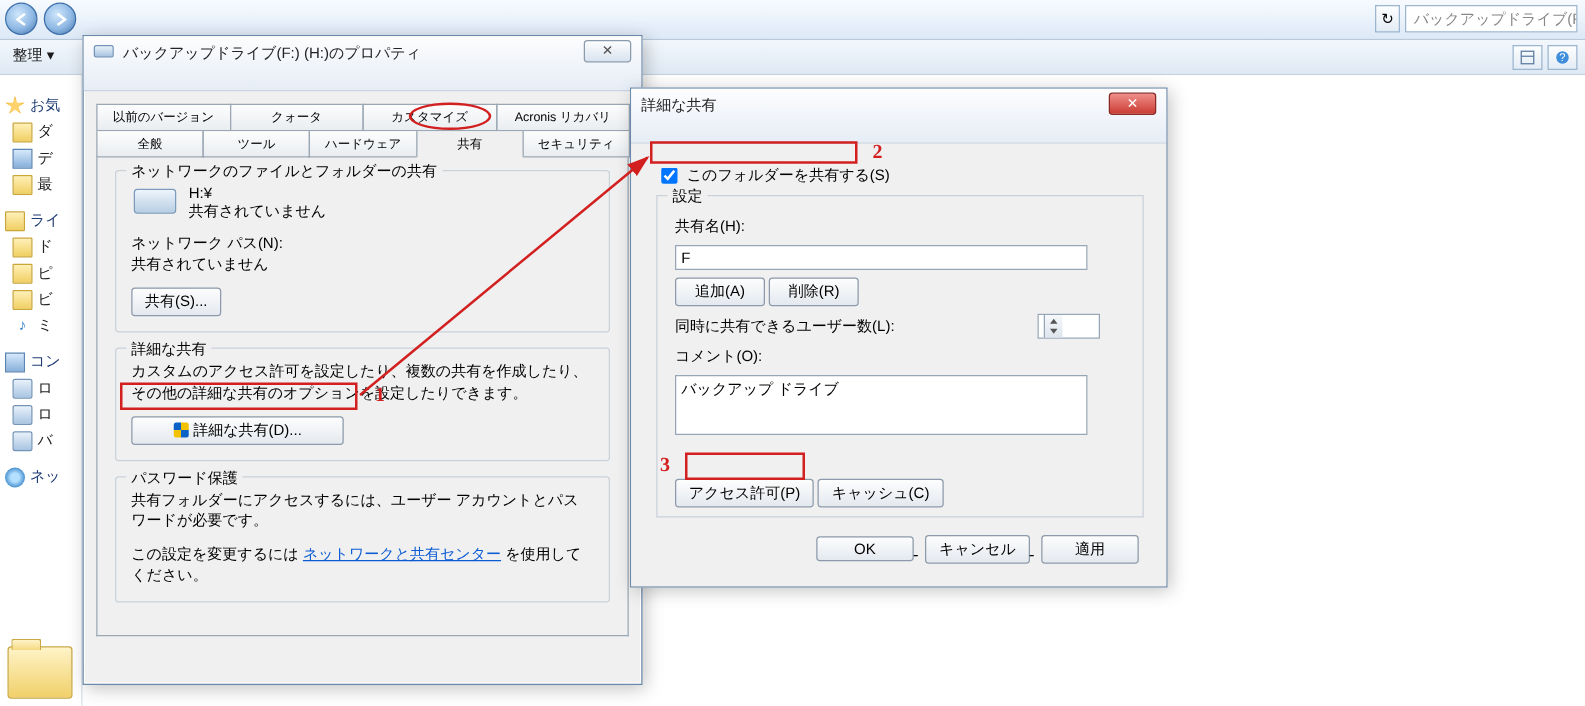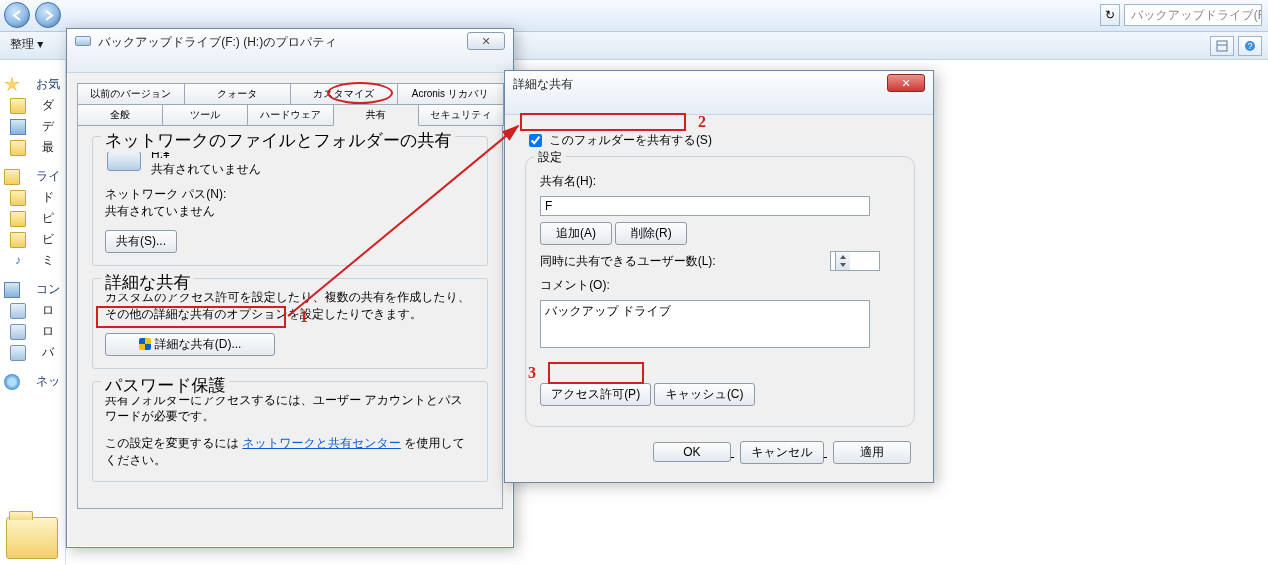--- a/index.html
+++ b/index.html
@@ -24,21 +24,21 @@
   .toolbar{ position:absolute; left:0; top:32px; right:0; height:28px;
     background:linear-gradient(#f2f7fc,#dfe9f4); border-bottom:1px solid #c3d2e1; }
   .toolbar .tb-btn{ display:inline-block; padding:4px 10px; color:#1a1a1a;}
   .view-gear{ position:absolute; right:6px; top:4px; display:flex; gap:4px;}
   .mini-btn{ width:24px; height:20px; border:1px solid #9db6cf;
     background:linear-gradient(#fdfefe,#e3ecf5); display:flex; align-items:center; justify-content:center;}
 
   
   .sidebar{ position:absolute; left:0; top:60px; width:66px; bottom:0;
     background:#fff; border-right:1px solid #d8e1ec; padding-top:6px;}
-  .sb-item{ display:flex; align-items:center; gap:16px; padding:2px 4px 2px 10px;
+  .sb-item{ display:flex; align-items:center; gap:4px; padding:2px 4px 2px 10px;
     white-space:nowrap; overflow:hidden; color:#222;}
   .sb-item.head{ padding-left:4px; color:#1f3b73; margin-top:8px;}
   .sb-ico{ width:16px; height:16px; flex:0 0 16px; }
   .ico-star{ background:radial-gradient(circle,#ffd36b 40%,#e6a318 70%); clip-path:polygon(50% 0,61% 35%,98% 35%,68% 57%,79% 91%,50% 70%,21% 91%,32% 57%,2% 35%,39% 35%);}
   .ico-folder{ background:linear-gradient(#fff0b8,#f0cf62); border:1px solid #caa637; border-radius:1px;}
   .ico-drive{ background:linear-gradient(#e8f1fa,#a9c5e2); border:1px solid #7394b7; border-radius:2px;}
   .ico-net{ background:radial-gradient(circle,#b4e0ff 30%,#2f7ec6 80%); border-radius:50%;}
   .ico-monitor{ background:linear-gradient(#d6e9fb,#87b0db); border:1px solid #5a84b1;}
 
   .folder-big{ position:absolute; left:6px; bottom:6px; width:52px; height:42px;
@@ -64,35 +64,35 @@
     border:1px solid #9aa7b4; background:linear-gradient(#fdfdfd,#e9edf1);
     margin-right:-1px; white-space:nowrap;}
   .tab.active{ background:#f0f0f0; border-bottom-color:#f0f0f0; position:relative; z-index:2;}
   .tabrow.second .tab{ border-top:none;}
   .sheet{ border:1px solid #9aa7b4; border-top:none; background:#f0f0f0;
     padding:10px 14px 14px 14px;}
 
   .group{ border:1px solid #c9d1d9; border-radius:3px; padding:10px 12px 12px 12px;
     margin-bottom:12px; position:relative; background:#f0f0f0;}
   .group>.gt{ position:absolute; left:8px; top:-8px; background:#f0f0f0;
-    padding:0 4px; font-size:17px;}
+    padding:0 4px; font-size:12px;}
   .drive-ico{ display:inline-block; width:34px; height:20px; margin:4px 10px 0 2px;
     background:linear-gradient(#eef4fb,#b8cee4); border:1px solid #7c9bbc; border-radius:3px; vertical-align:top;}
   .btn{ display:inline-block; min-width:72px; padding:2px 10px; text-align:center;
     border:1px solid #8c9aab; border-radius:3px;
     background:linear-gradient(#fdfdfd,#e4e9ef); font-size:12px;}
   .btn.shield::before{ content:""; display:inline-block; width:12px;height:12px; margin-right:4px;
     background:conic-gradient(#f2c200 0 25%,#0a62c6 0 50%,#f2c200 0 75%,#0a62c6 0);
     border-radius:2px; vertical-align:-2px;}
   a.lnk{ color:#0b5bd3; text-decoration:underline;}
 
   
   .dlg2-body{ padding:16px 18px 14px 20px; background:#f0f0f0;}
   .chk{ vertical-align:middle; margin-right:4px;}
-  .fs{ border:1px solid #c9d1d9; border-radius:11px; padding:10px 14px 14px 14px; margin-top:6px; position:relative;}
+  .fs{ border:1px solid #c9d1d9; border-radius:0; padding:10px 14px 1px 14px; margin-top:6px; position:relative;}
   .fs>.gt{ position:absolute; left:8px; top:-8px; background:#f0f0f0; padding:0 4px;}
   .txt{ width:330px; height:20px; border:1px solid #97a6b6; background:#fff;
     padding:1px 4px; font-size:12px;}
   .row{ margin:6px 0;}
   .spin{ display:inline-block; width:50px; height:20px; border:1px solid #97a6b6; background:#fff; position:relative;}
   .spin span{ position:absolute; left:4px; top:1px;}
   .spin .ar{ position:absolute; right:0; top:0; width:15px; height:100%;
     border-left:1px solid #97a6b6; background:linear-gradient(#f6f8fb,#dde5ee);}
   .spin .ar::before,.spin .ar::after{content:"";position:absolute;left:4px;border-left:3px solid transparent;border-right:3px solid transparent;}
   .spin .ar::before{top:3px;border-bottom:4px solid #555;}

